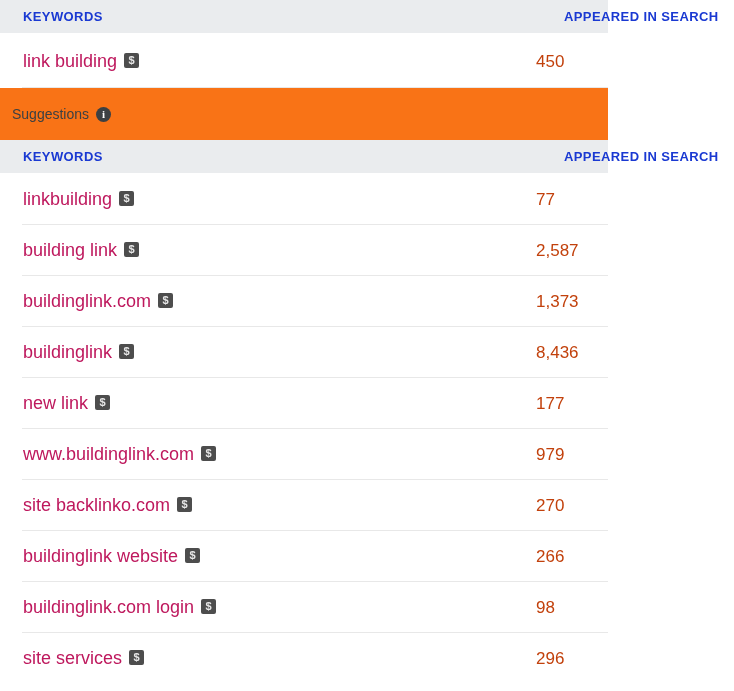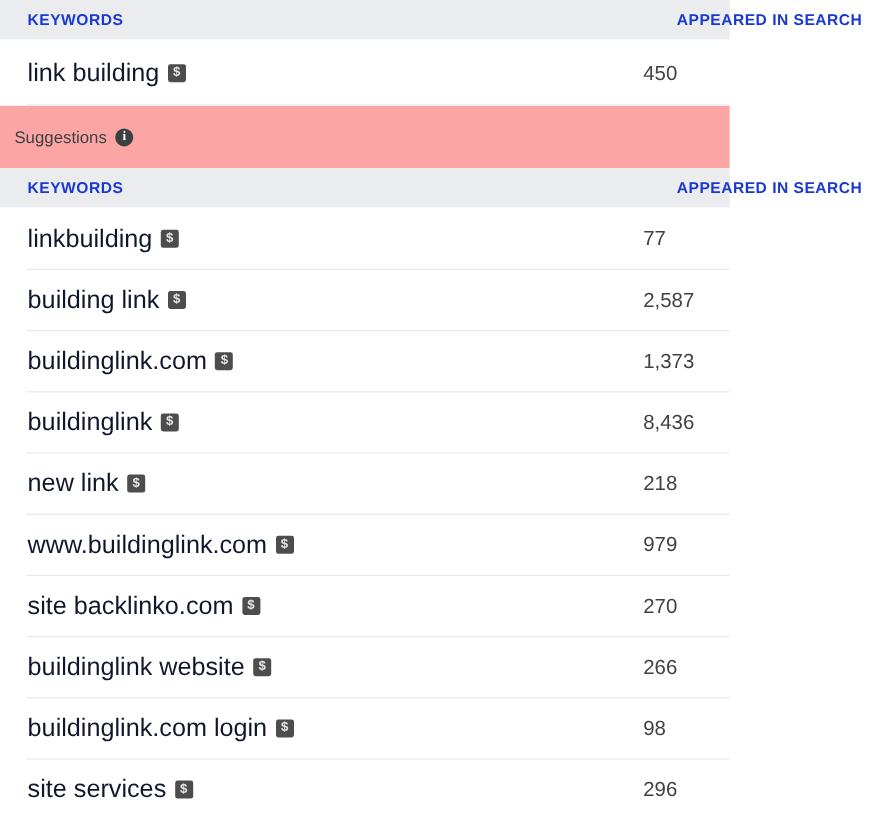--- a/index.html
+++ b/index.html
@@ -76,33 +76,33 @@
   .kw-cell {
     position: absolute;
     left: 23px;
     top: 50%;
     transform: translateY(-50%);
     display: flex;
     align-items: center;
     white-space: nowrap;
   }
   .kw-link {
-    font-size: 21px;
-    color: #0f172a;
+    font-size: 18px;
+    color: #be185d;
     text-decoration: none;
     line-height: 1;
   }
 
   .val-cell {
     position: absolute;
     left: 536px;
     top: 50%;
     transform: translateY(-50%);
     font-size: 17px;
-    color: #404040;
+    color: #c2410c;
     line-height: 1;
     white-space: nowrap;
   }
 
   
   .dollar-icon {
     display: inline-flex;
     align-items: center;
     justify-content: center;
     width: 15px;
@@ -117,21 +117,21 @@
     font-family: "Liberation Sans", sans-serif;
     flex: none;
   }
 
   
   .suggestions-bar {
     height: 52px;
     display: flex;
     align-items: center;
     padding-left: 12px;
-    background: #fca5a5;
+    background: #f97316;
   }
   .suggestions-label {
     font-size: 14px;
     color: #3c4043;
   }
   .info-icon {
     display: inline-flex;
     align-items: center;
     justify-content: center;
     width: 15px;
@@ -205,21 +205,21 @@
             <a class="kw-link" href="#">buildinglink</a>
             <span class="dollar-icon">$</span>
           </div>
           <div class="val-cell">8,436</div>
         </div>
         <div class="row">
           <div class="kw-cell">
             <a class="kw-link" href="#">new link</a>
             <span class="dollar-icon">$</span>
           </div>
-          <div class="val-cell">218</div>
+          <div class="val-cell">177</div>
         </div>
         <div class="row">
           <div class="kw-cell">
             <a class="kw-link" href="#">www.buildinglink.com</a>
             <span class="dollar-icon">$</span>
           </div>
           <div class="val-cell">979</div>
         </div>
         <div class="row">
           <div class="kw-cell">

